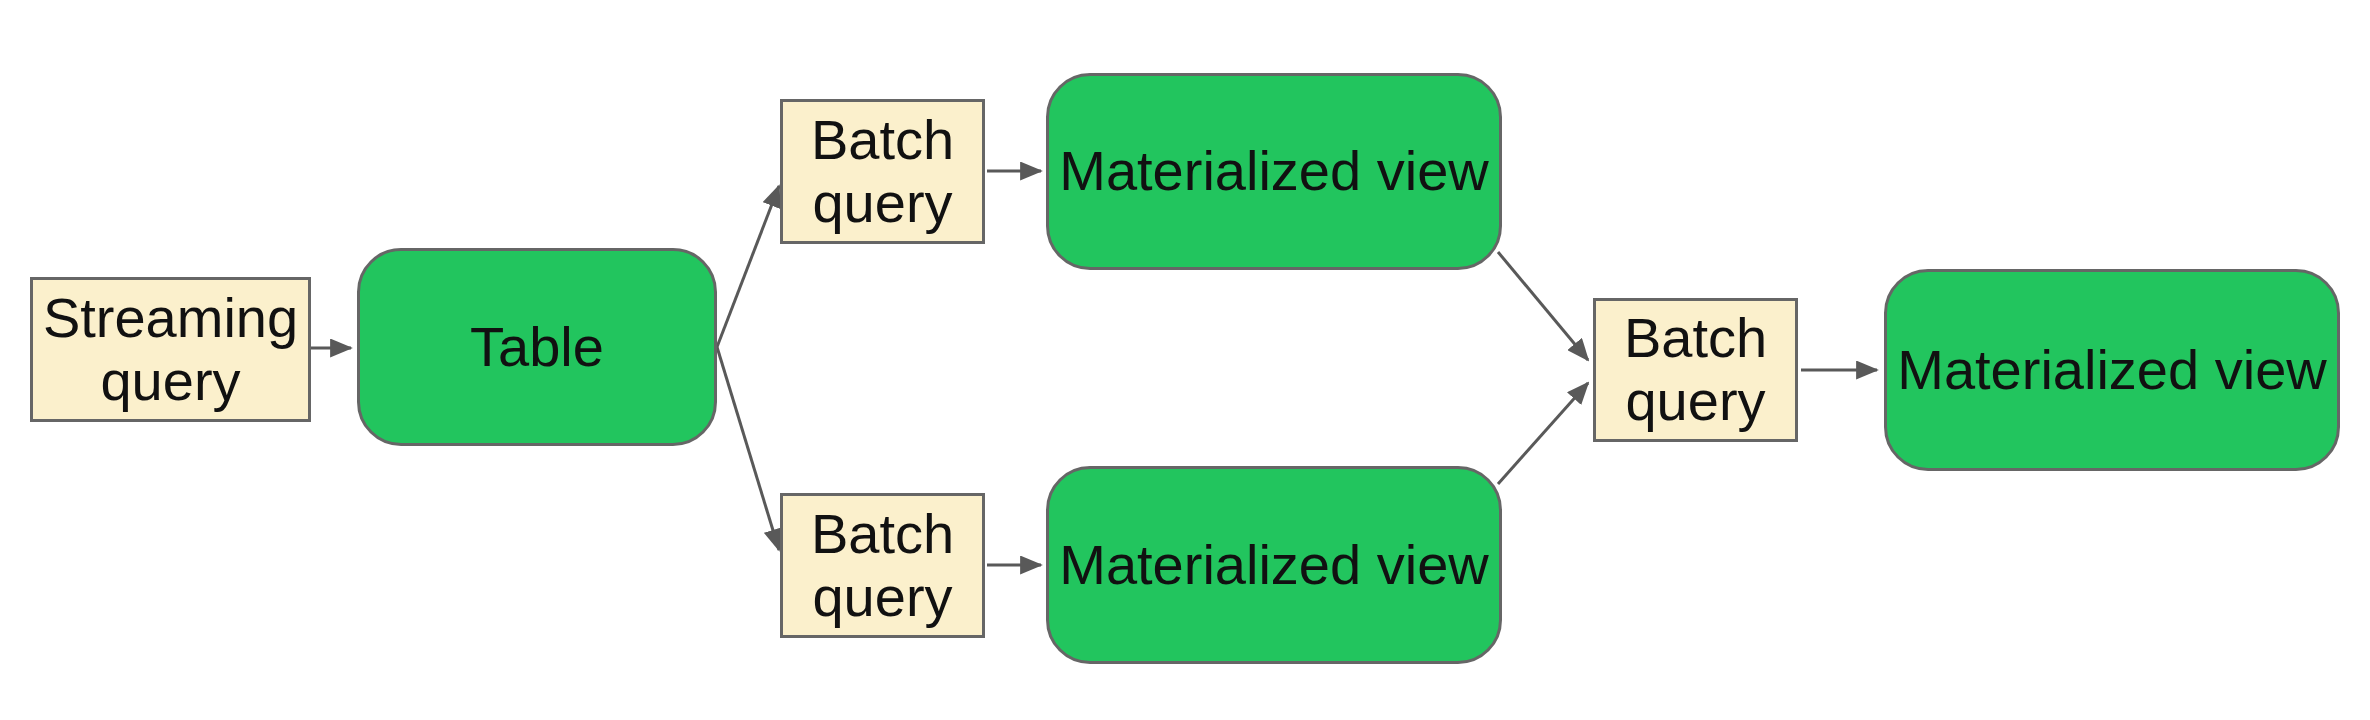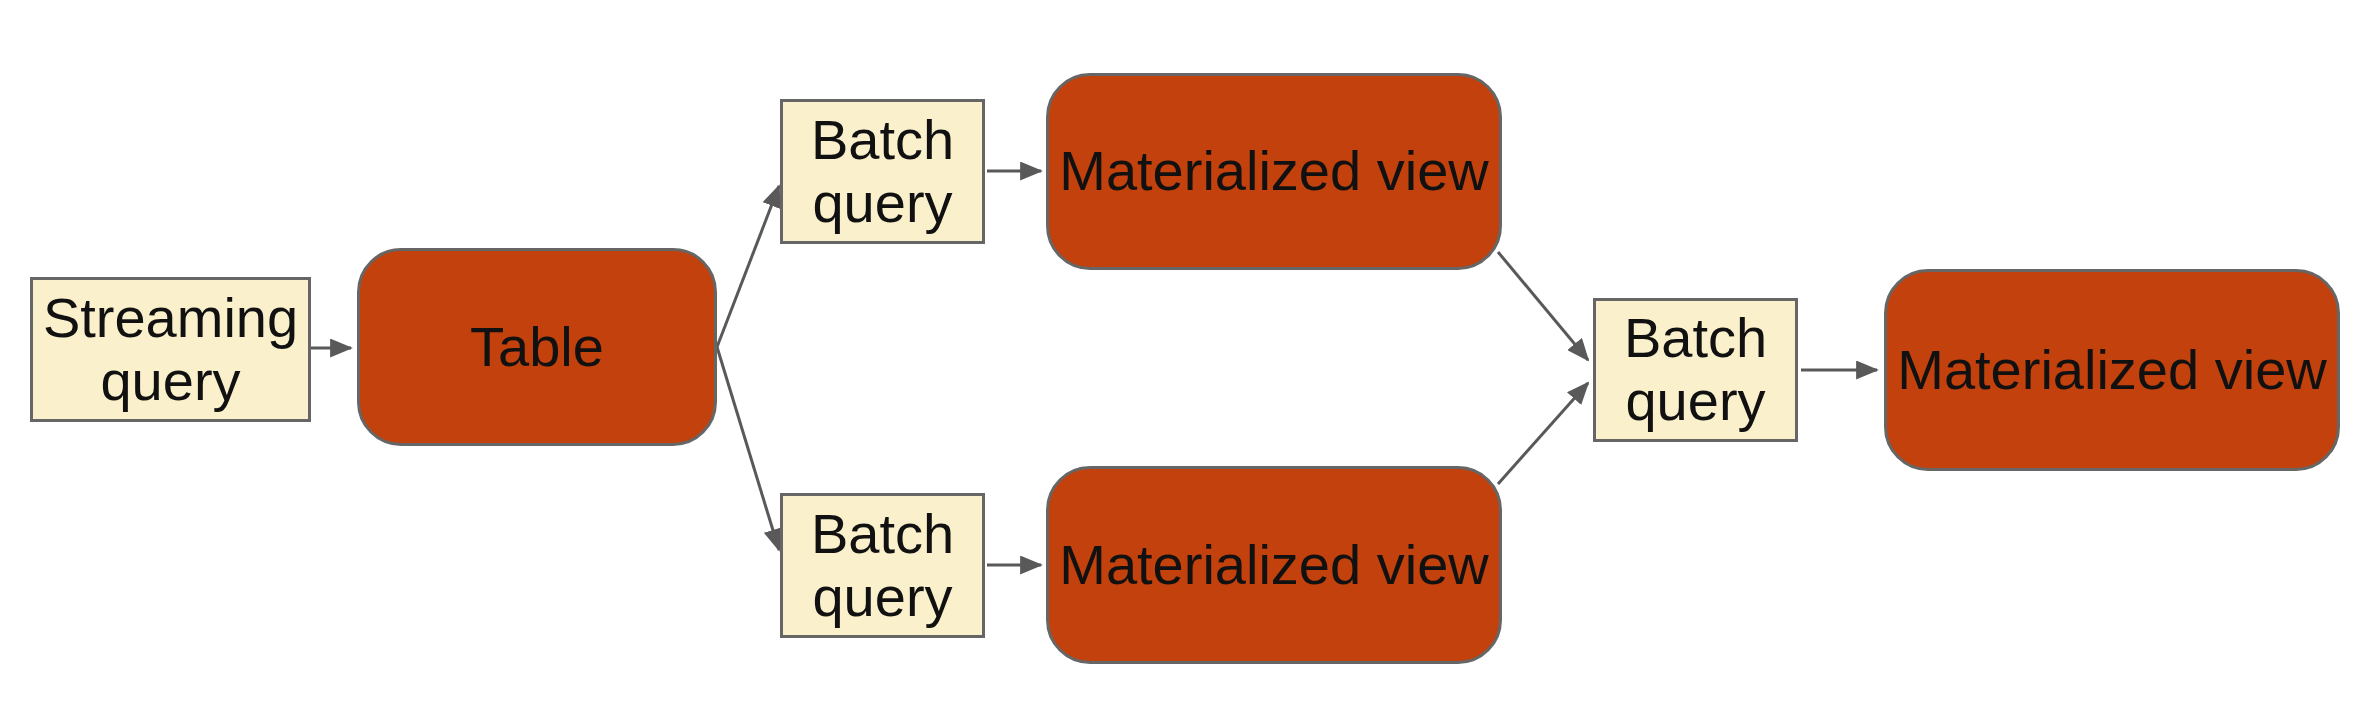--- a/index.html
+++ b/index.html
@@ -34,21 +34,21 @@
     color: #111111;
     border: 3px solid #666666;
     padding: 0 10px;
     white-space: normal;
   }
   .node-query {
     background: #fbf0cc;
     border-radius: 0;
   }
   .node-dataset {
-    background: #c2410c;
+    background: #22c55e;
     border-radius: 44px;
   }
   #n-streaming     { left: 30px;   top: 277px; width: 281px; height: 145px; }
   #n-table         { left: 357px;  top: 248px; width: 360px; height: 198px; }
   #n-batch-top     { left: 780px;  top: 99px;  width: 205px; height: 145px; }
   #n-mv-top        { left: 1046px; top: 73px;  width: 456px; height: 197px; }
   #n-batch-bottom  { left: 780px;  top: 493px; width: 205px; height: 145px; }
   #n-mv-bottom     { left: 1046px; top: 466px; width: 456px; height: 198px; }
   #n-batch-right   { left: 1593px; top: 298px; width: 205px; height: 144px; }
   #n-mv-right      { left: 1884px; top: 269px; width: 456px; height: 202px; }

